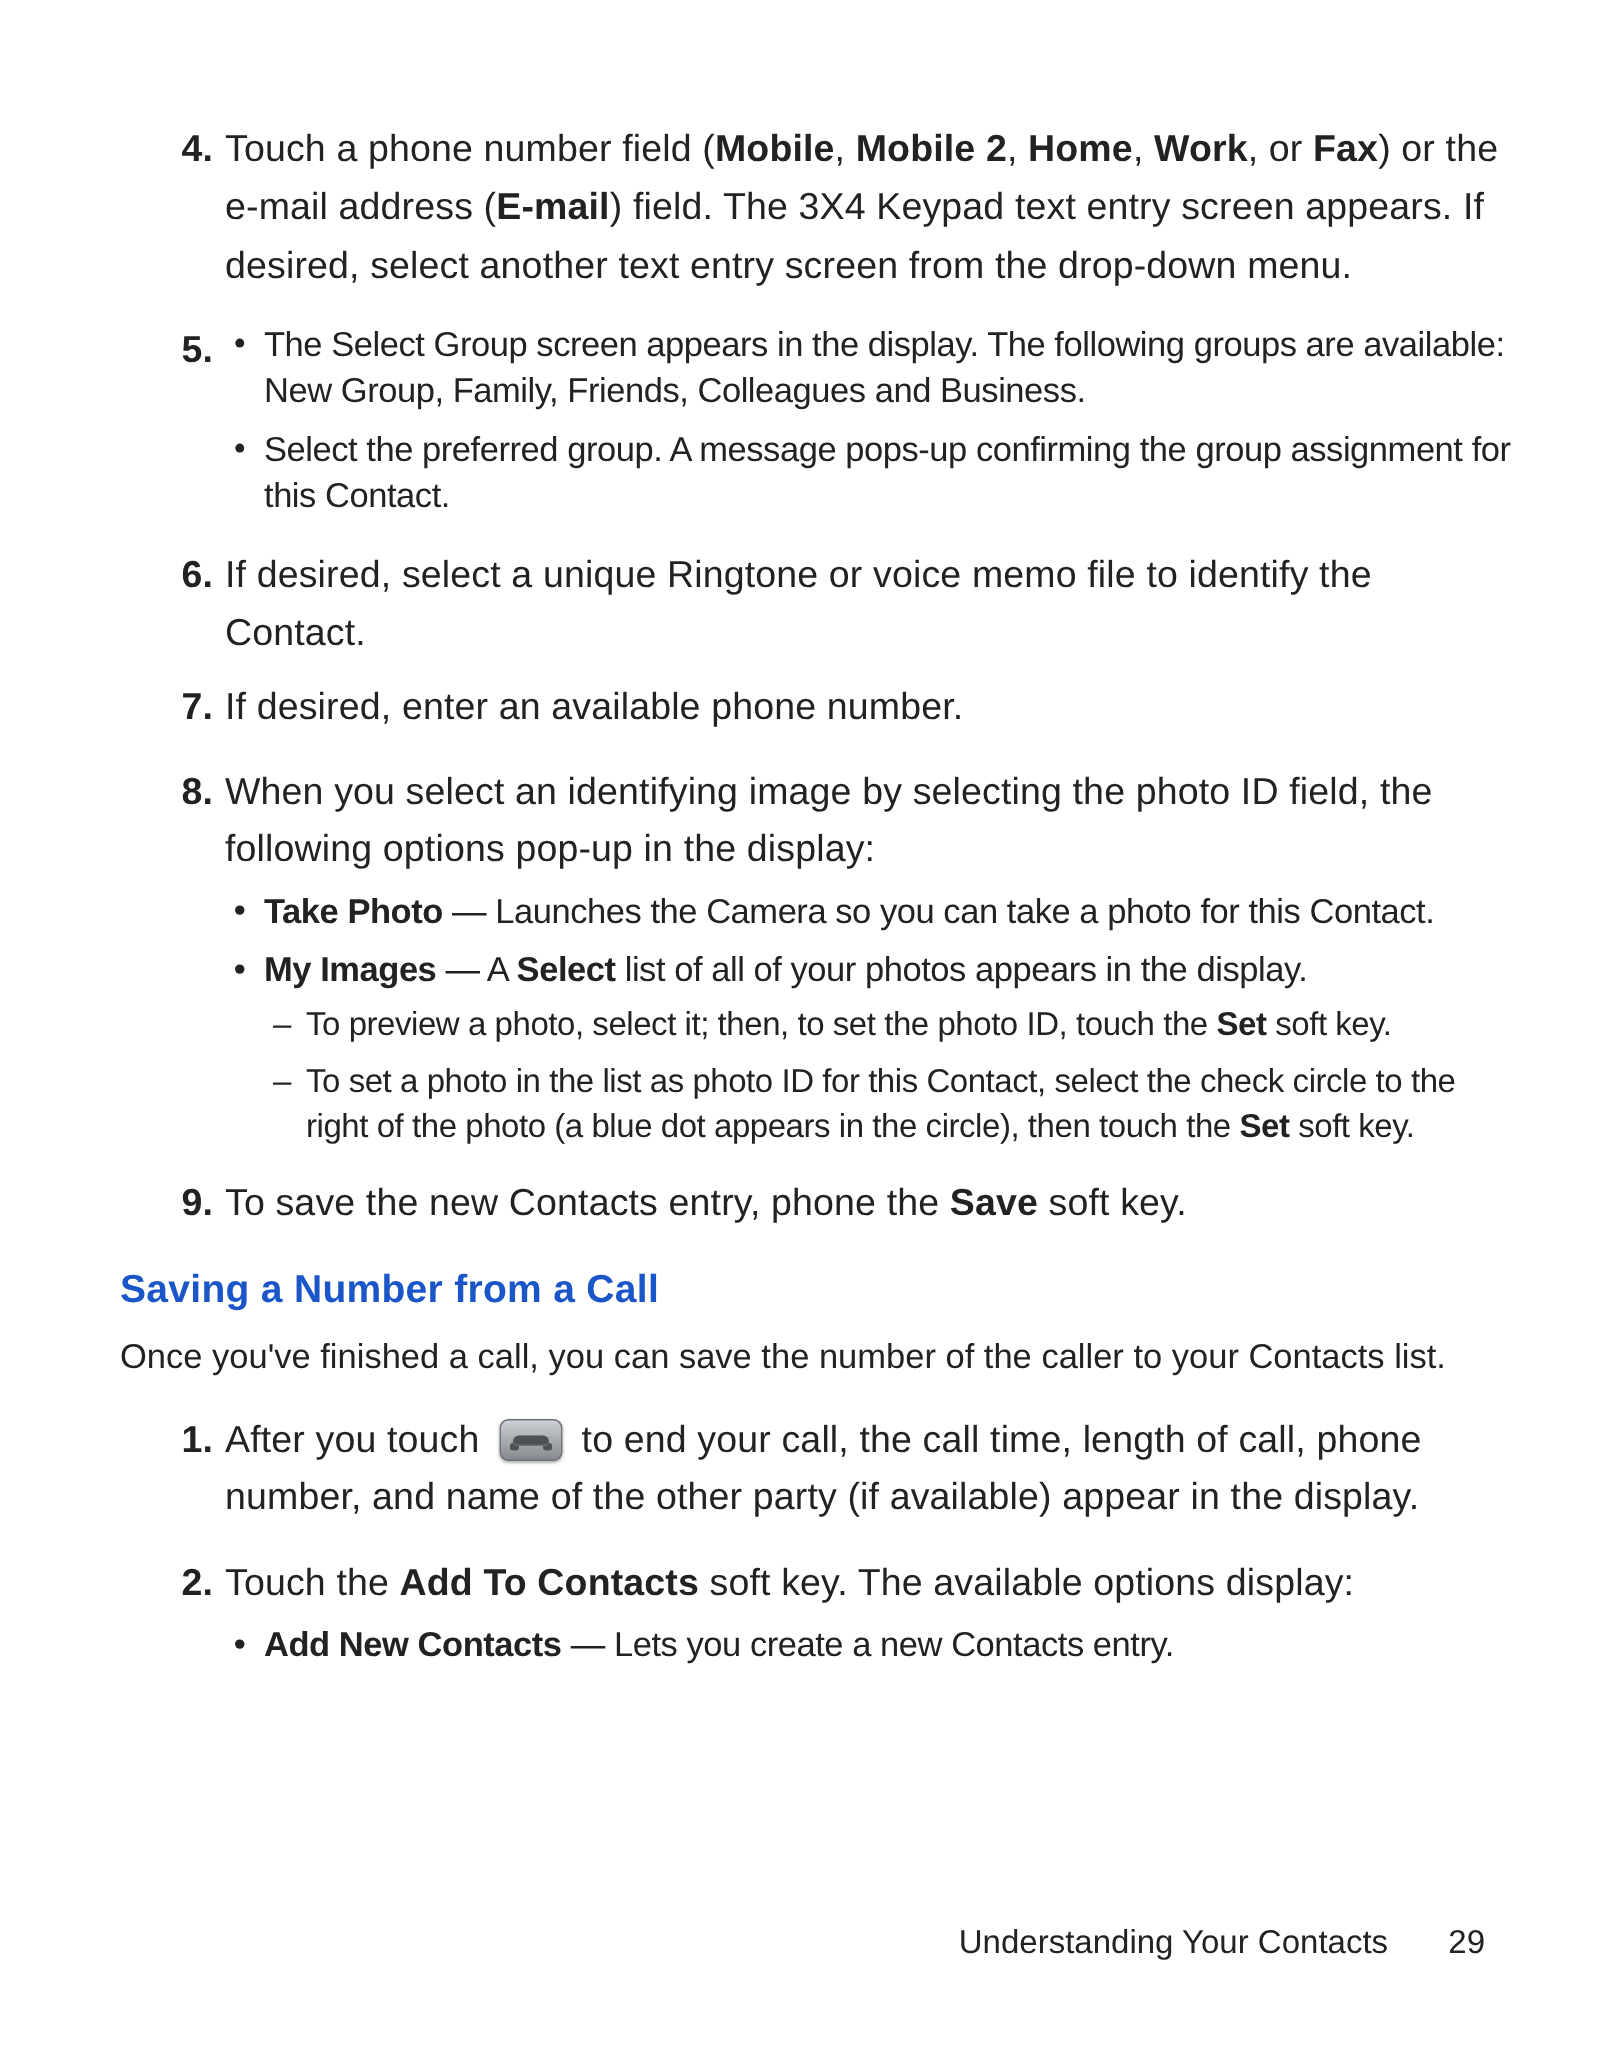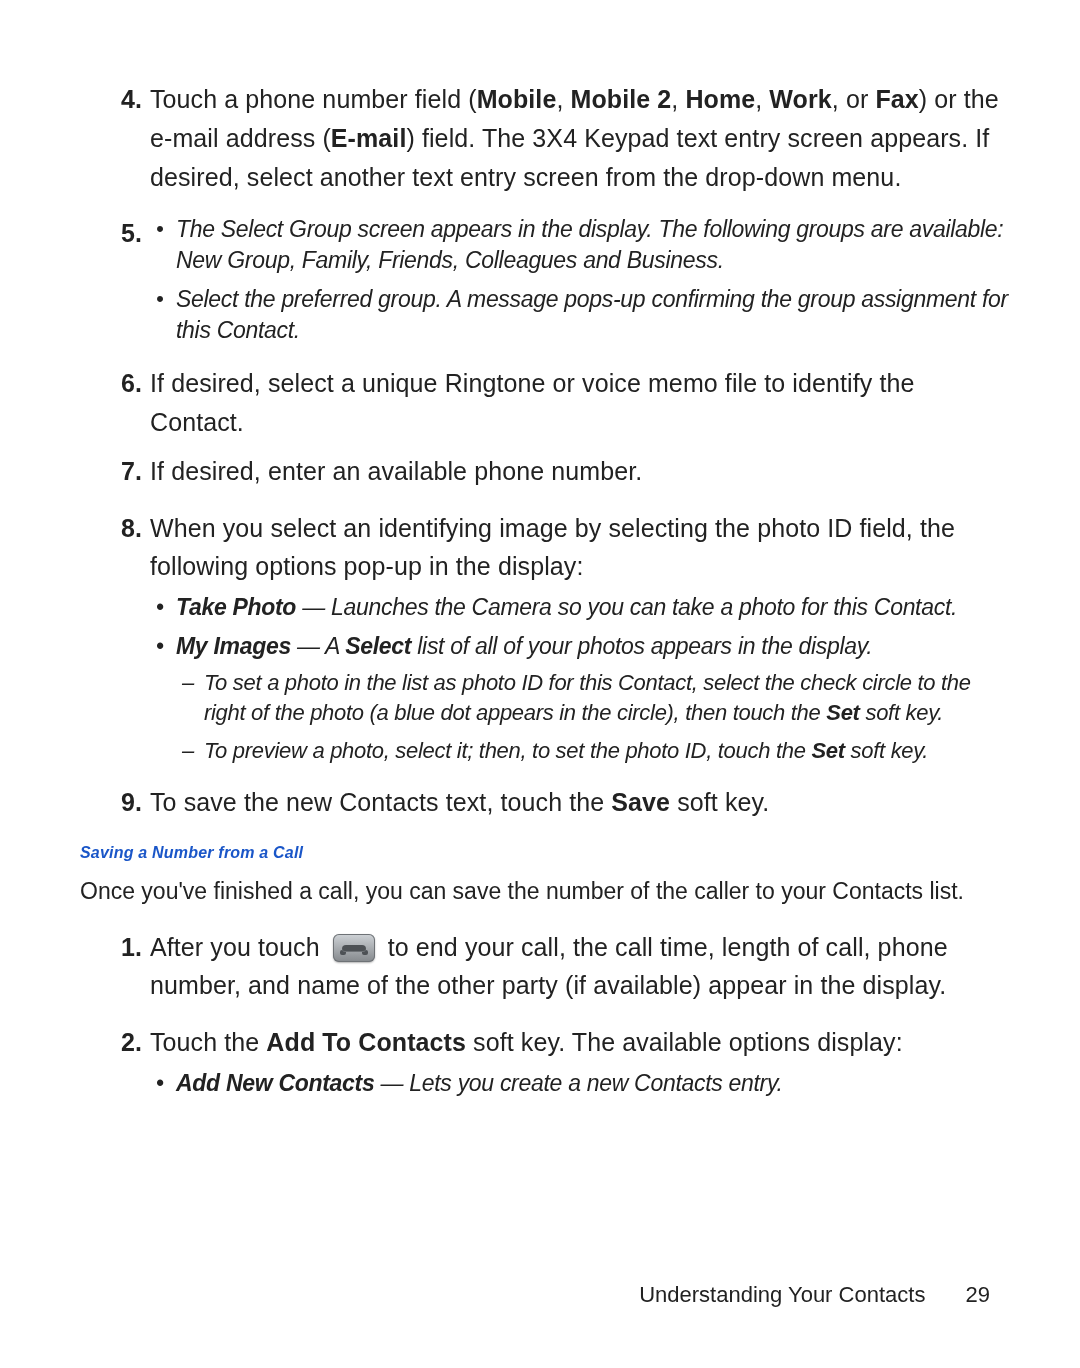--- a/index.html
+++ b/index.html
@@ -37,21 +37,20 @@
     font-size: 25px;
     text-align: right;
     width: 40px;
   }
   ol.main-list > li.tight { margin-bottom: 10px; }
 
   ul.sub {
     list-style: none;
     margin: 6px 0 0 0;
     padding: 0 0 0 26px;
-    font-style: italic;
   }
   ul.sub > li {
     position: relative;
     font-family: "Helvetica Neue", Helvetica, Arial, sans-serif;
     font-stretch: condensed;
     font-size: 23px;
     line-height: 1.35;
     margin: 0 0 8px 0;
     letter-spacing: -0.3px;
   }
@@ -81,23 +80,22 @@
     position: absolute;
     left: -22px;
     top: 0;
   }
 
   .b { font-weight: 700; }
 
   h3.section-head {
     font-family: "Helvetica Neue", Helvetica, Arial, sans-serif;
     font-weight: 800;
-    font-style: italic;
     color: #1a56c8;
-    font-size: 16px;
+    font-size: 26px;
     margin: 22px 0 12px 0;
     letter-spacing: 0.2px;
   }
   p.body {
     font-size: 23px;
     line-height: 1.55;
     margin: 0 0 18px 0;
   }
 
   .icon-endcall {
@@ -177,33 +175,33 @@
       <span class="num">8.</span>
       <span>When you select an identifying image by selecting the photo ID field, the following options pop-up in the display:</span>
       <ul class="sub sub-bold">
         <li>
           <span class="b">Take Photo</span><span> — </span><span>Launches the Camera so you can take a photo for this Contact.</span>
         </li>
         <li>
           <span class="b">My Images</span><span> — A </span><span class="b">Select</span><span> list of all of your photos appears in the display.</span>
           <ul class="dash">
             <li>
-              <span>To set a photo in the list as photo ID for this Contact, select the check circle to the right of the photo (a blue dot appears in the circle), then touch the </span><span class="b">Set</span><span> soft key.</span>
+              <span>To preview a photo, select it; then, to set the photo ID, touch the </span><span class="b">Set</span><span> soft key.</span>
             </li>
             <li>
-              <span>To preview a photo, select it; then, to set the photo ID, touch the </span><span class="b">Set</span><span> soft key.</span>
+              <span>To set a photo in the list as photo ID for this Contact, select the check circle to the right of the photo (a blue dot appears in the circle), then touch the </span><span class="b">Set</span><span> soft key.</span>
             </li>
           </ul>
         </li>
       </ul>
     </li>
 
     <li>
       <span class="num">9.</span>
-      <span><span>To save the new Contacts text, touch the </span><span class="b">Save</span><span> soft key.</span></span>
+      <span><span>To save the new Contacts entry, phone the </span><span class="b">Save</span><span> soft key.</span></span>
     </li>
 
   </ol>
 
   <h3 class="section-head">Saving a Number from a Call</h3>
 
   <p class="body">Once you've finished a call, you can save the number of the caller to your Contacts list.</p>
 
   <ol class="main-list">
 

